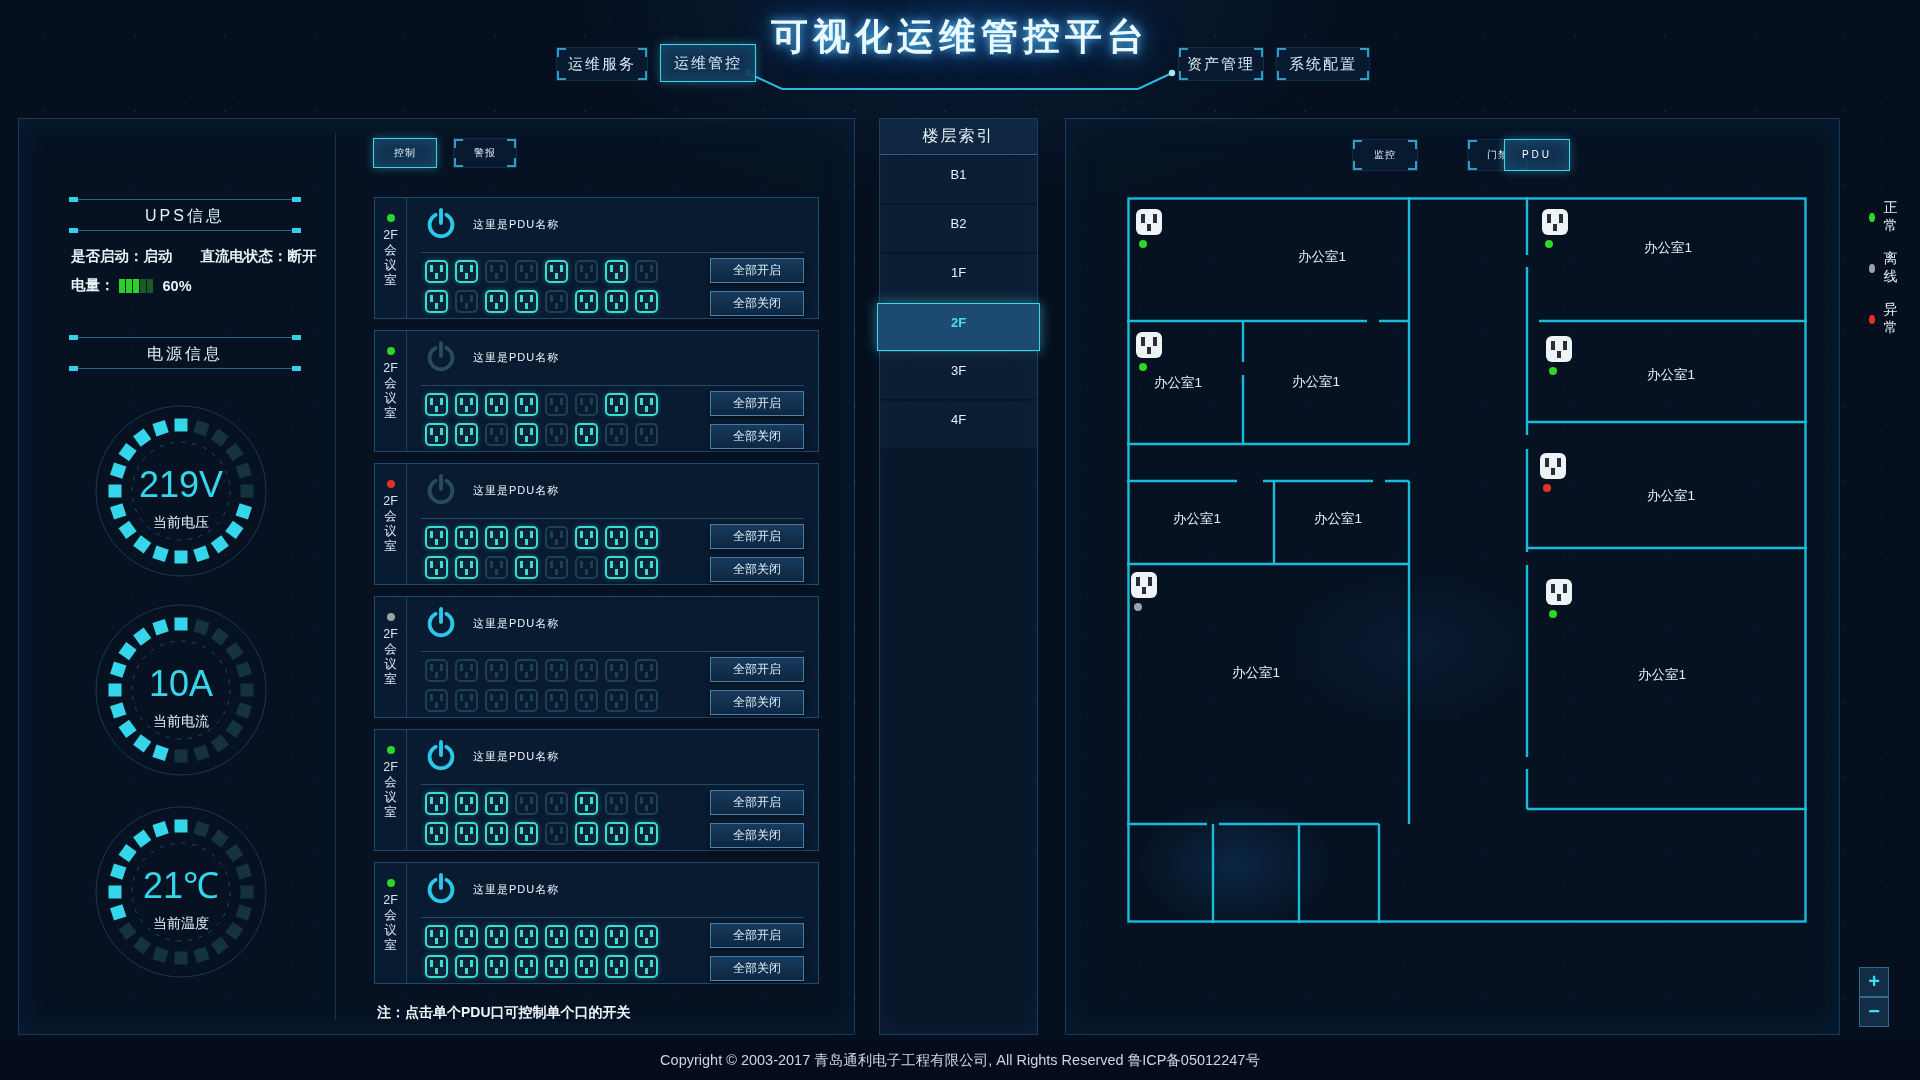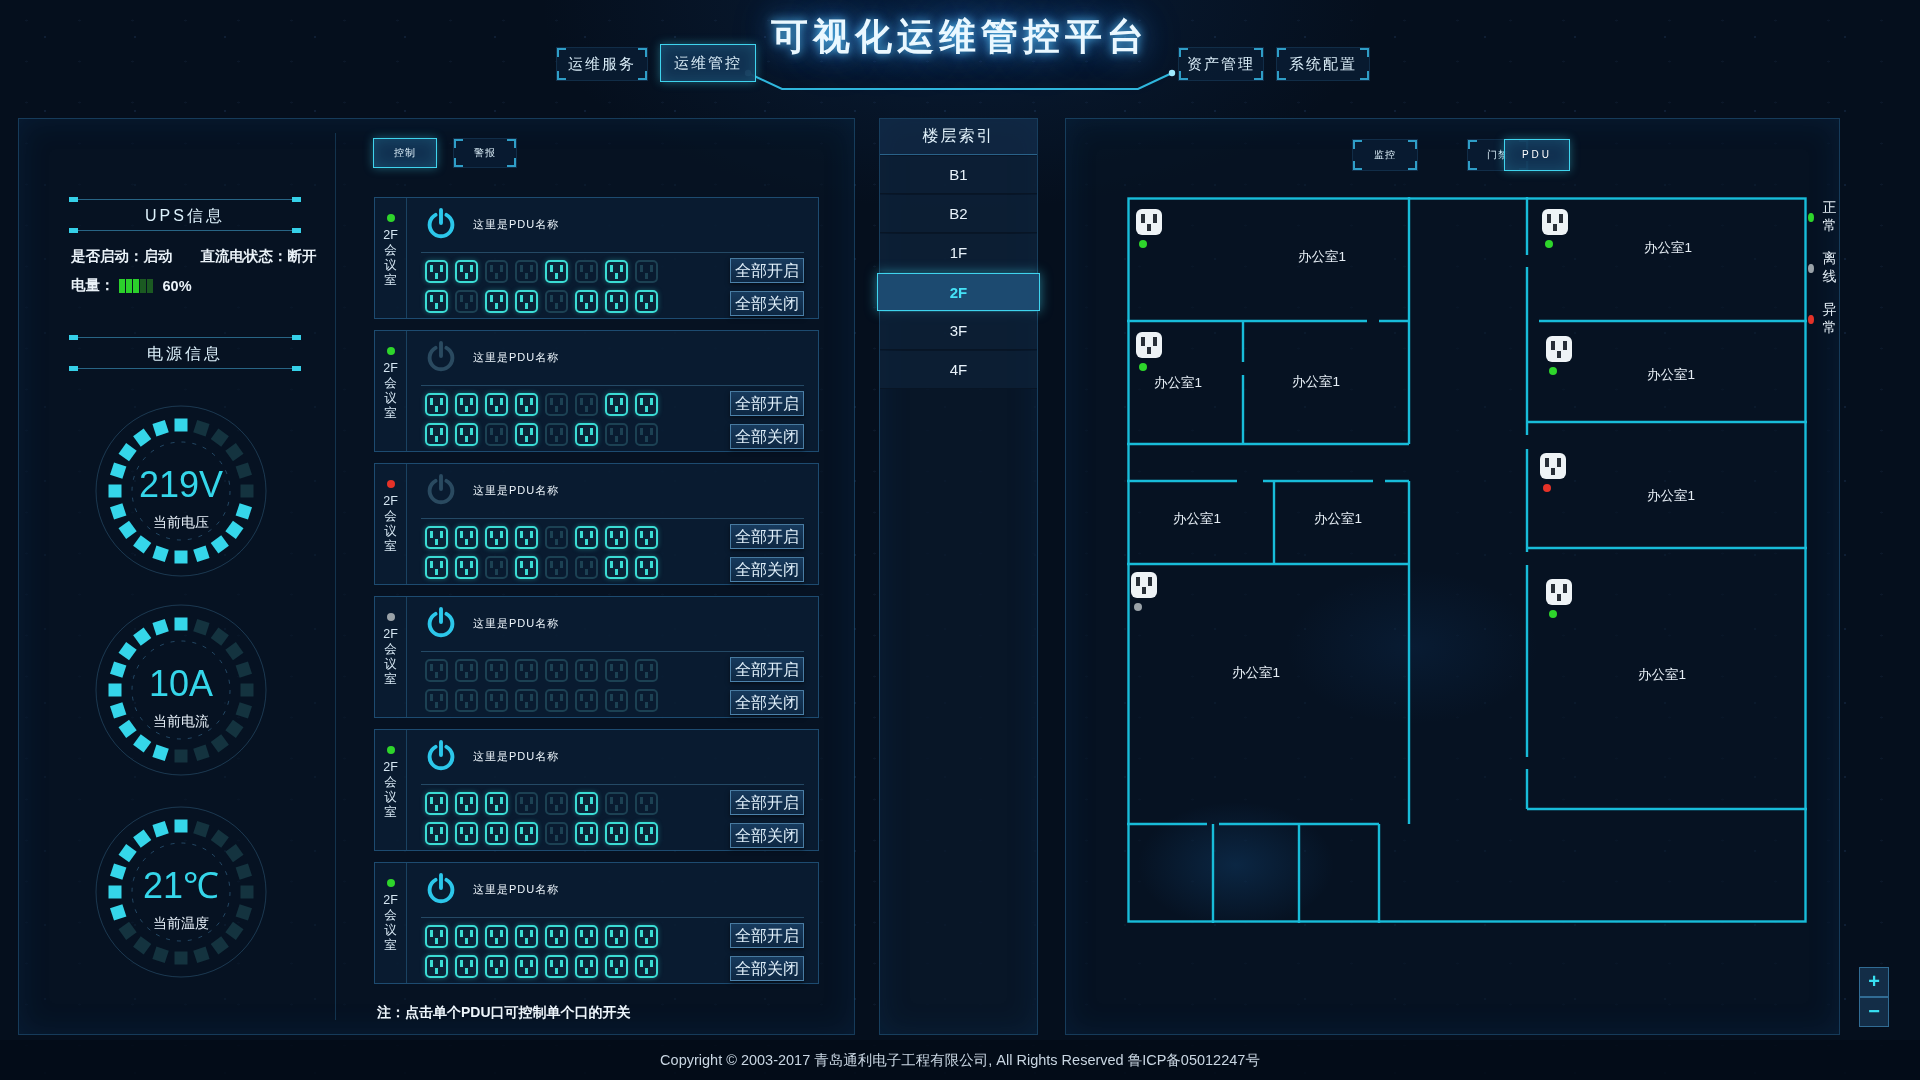--- a/index.html
+++ b/index.html
@@ -86,49 +86,49 @@
   .outlet-grid { position:absolute; left:50px; top:62px; display:grid; grid-template-columns:repeat(8,23px); grid-auto-rows:23px; gap:7px 7px; }
   .outlet { position:relative; width:23px; height:23px; border:2px solid; border-radius:5px; cursor:pointer; }
   .outlet i { position:absolute; background:currentColor; }
   .outlet .p1 { left:3px; top:3px; width:3px; height:7px; }
   .outlet .p2 { right:3px; top:3px; width:3px; height:7px; }
   .outlet .p3 { left:8px; bottom:2px; width:3px; height:6px; }
   .outlet.on  { border-color:#3bdcd4; color:#3bdcd4; box-shadow:0 0 5px rgba(59,220,212,.35); background:rgba(50,220,210,.05);}
   .outlet.off { border-color:#1c4153; color:#1c4153; }
   .pdu-btns { position:absolute; right:14px; top:60px; display:flex; flex-direction:column; gap:8px; }
   .pdu-btn {
-    width:74px; height:25px; line-height:23px; text-align:center; font-size:16px; color:#e2f1fb; cursor:pointer;
+    width:94px; height:25px; line-height:23px; text-align:center; font-size:12px; color:#e2f1fb; cursor:pointer;
     border:1px solid rgba(120,190,235,.55);
     background:linear-gradient(180deg,#173a5d,#0d2742);
     box-shadow:0 2px 4px rgba(0,0,0,.5);
   }
   #pdu-note { position:absolute; left:358px; top:885px; font-size:14px; font-weight:bold; color:#eef6fc; }
   
   #floor-head { height:36px; line-height:34px; text-align:center; font-size:16px; letter-spacing:2px;
     color:#e2f2fb; border-bottom:1px solid rgba(70,160,210,.5); background:rgba(18,44,74,.7); }
-  .floor-item { position:relative; margin:1px 0; height:38px; line-height:38px; text-align:center;
-    font-size:15px; color:#e8f2fa; cursor:pointer; background:rgba(13,33,56,.75);
+  .floor-item { position:relative; margin:1px 0; height:48px; line-height:38px; text-align:center;
+    font-size:13px; color:#e8f2fa; cursor:pointer; background:rgba(13,33,56,.75);
     border-bottom:1px solid rgba(8,20,36,.9); }
   .floor-item.sel { margin:1px -3px; background:#1c4a70; border:1px solid #3fd4ee; color:#45e2f7;
     box-shadow:0 0 12px rgba(63,212,238,.55); font-weight:bold; }
   
   #plan { position:absolute; left:61px; top:78px; width:680px; height:726px;
     background:
       radial-gradient(140px 90px at 16% 92%, rgba(30,120,200,.20), transparent 70%),
       radial-gradient(180px 110px at 42% 62%, rgba(25,95,170,.12), transparent 70%);
   }
   .room-label { position:absolute; transform:translate(-50%,-50%); font-size:13.5px; color:#e6eef5; white-space:nowrap; }
   .psock { position:absolute; width:26px; height:26px; cursor:pointer; }
   .psock .face { position:absolute; inset:0; background:#eef3f6; border-radius:6px; }
   .psock .face i { position:absolute; background:#272e37; }
   .psock .s1 { left:5px; top:5px; width:4px; height:9px; }
   .psock .s2 { right:5px; top:5px; width:4px; height:9px; }
   .psock .s3 { left:11px; bottom:4px; width:4px; height:7px; }
   .psock .st { position:absolute; left:3px; top:31px; width:8px; height:8px; border-radius:50%; }
-  .legend { position:absolute; left:742px; top:80px; }
+  .legend { position:absolute; left:803px; top:80px; }
   .legend .row { display:flex; align-items:center; gap:9px; margin-bottom:15px; }
   .legend .dot { width:9px; height:9px; border-radius:50%; }
   .legend .lb { font-size:14px; color:#e3edf5; }
   .zoom-btn { position:absolute; left:793px; width:30px; height:30px; line-height:26px; text-align:center;
     border:1px solid rgba(70,150,200,.6); background:rgba(22,52,82,.8); color:#38e0f2; font-size:20px; font-weight:bold; cursor:pointer; }
   
   #footer { position:absolute; left:0; right:0; bottom:0; height:40px; line-height:40px; text-align:center;
     background:rgba(3,12,24,.9); font-size:14.5px; color:#c9d6e2; }
   svg { display:block; }
 </style>

